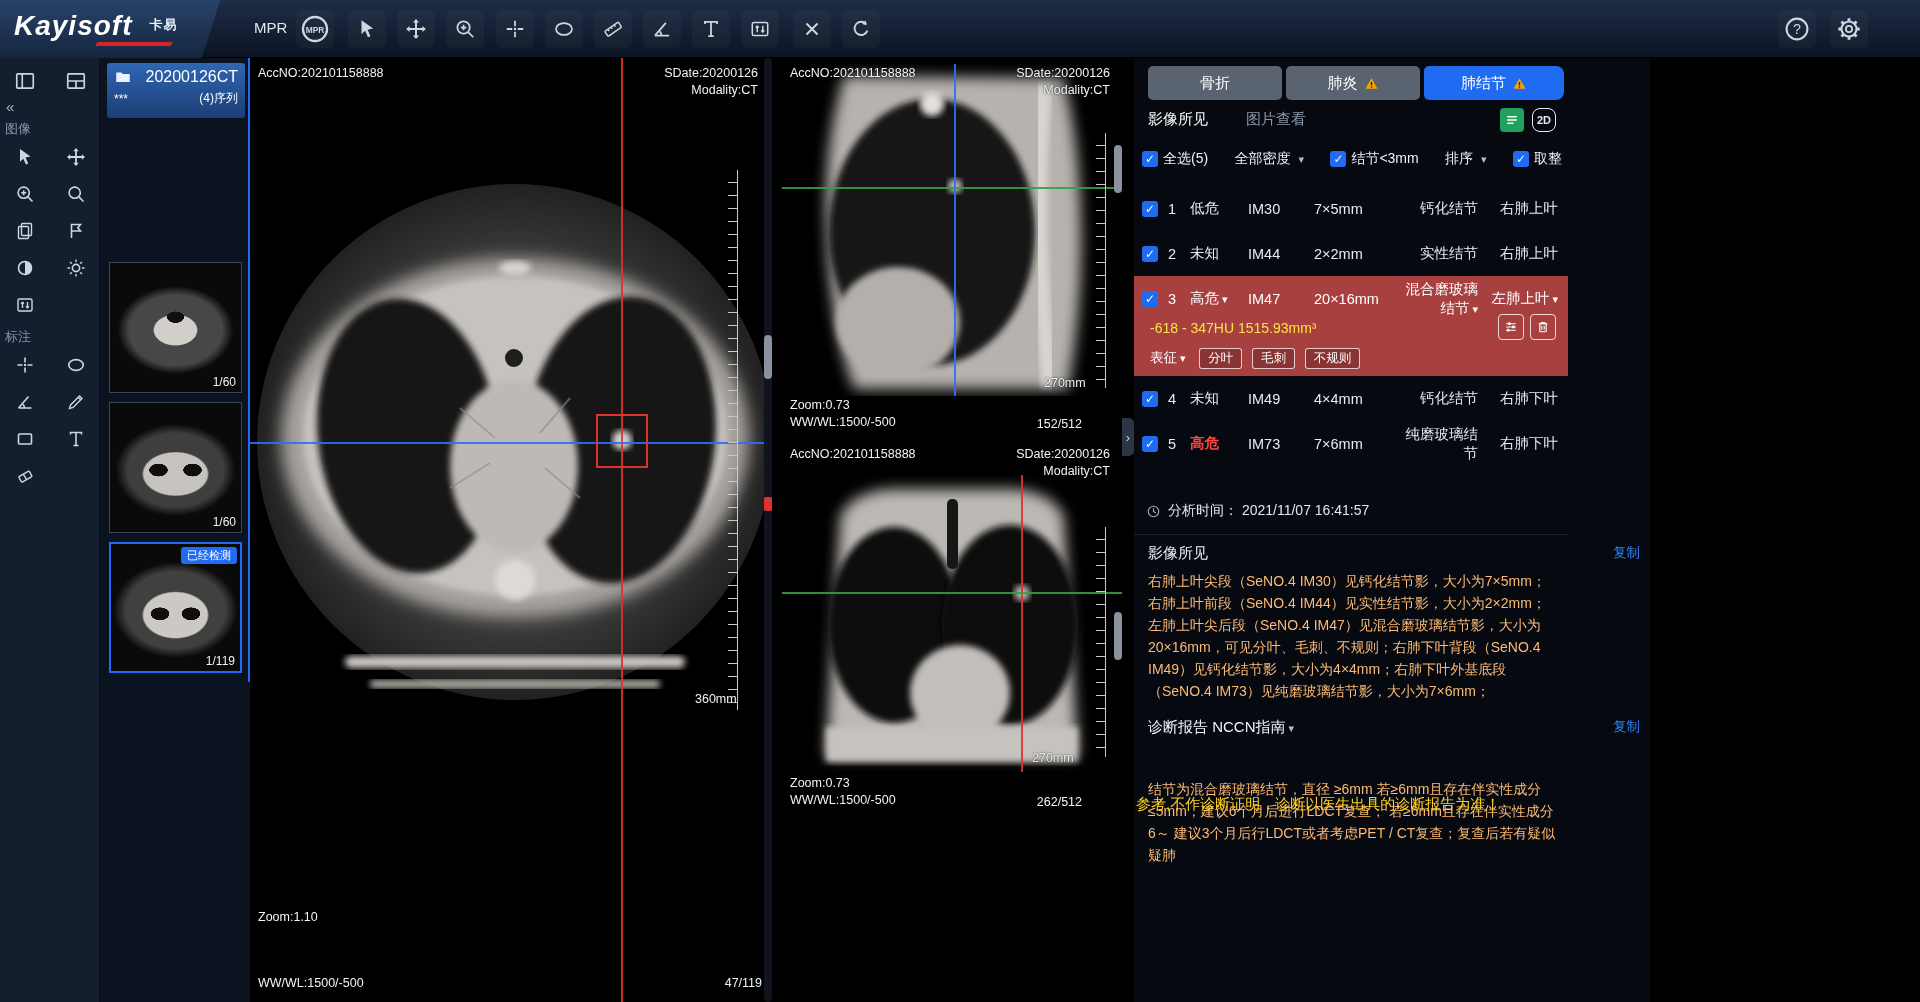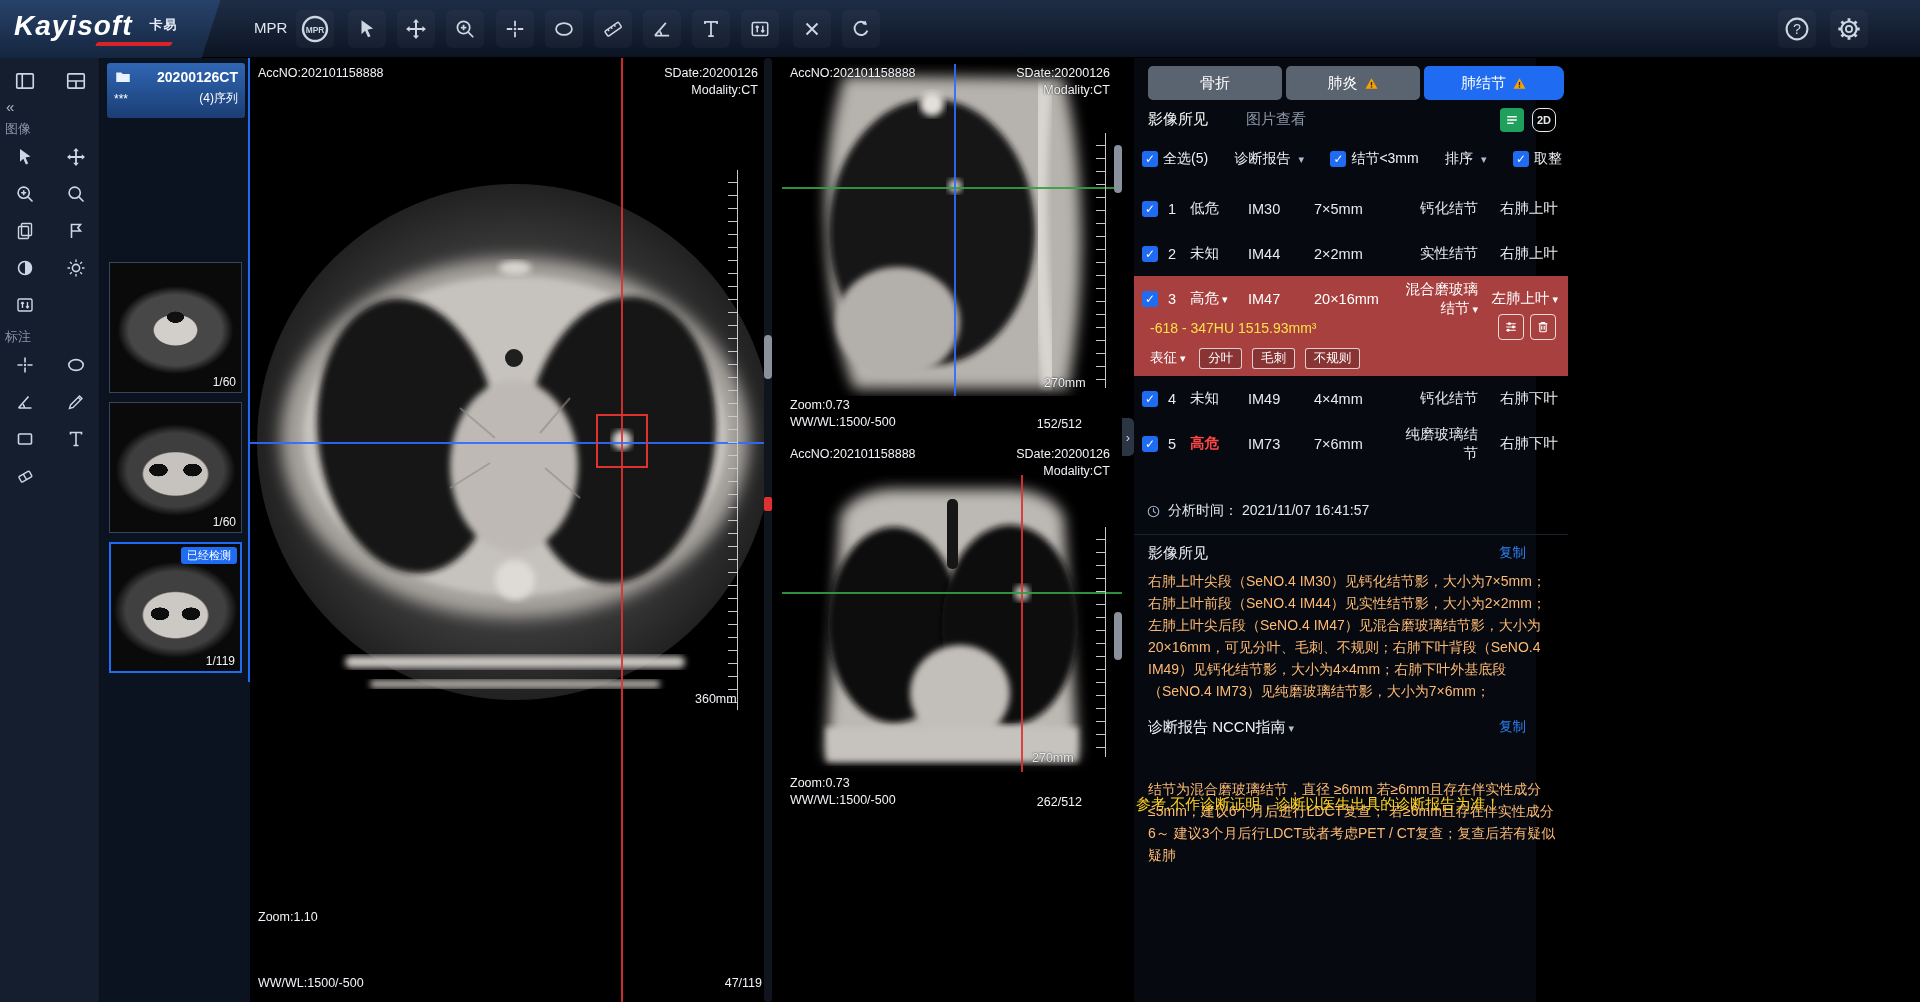--- a/index.html
+++ b/index.html
@@ -36,21 +36,21 @@
   
   .vp{background:#000}
   .vtext{position:absolute;font-size:12.5px;color:#f0f3f7;text-shadow:0 0 2px #000;white-space:nowrap}
   .ruler{position:absolute;width:10px;border-right:1.5px solid #c9c9c9;background:repeating-linear-gradient(to bottom,transparent 0 12px,#c9c9c9 12px 13px)}
   .xline{position:absolute;pointer-events:none}
   
   .sbtrack{position:absolute;width:8px;background:#10141c;border-radius:4px}
   .sbhandle{position:absolute;width:8px;background:#8a919c;border-radius:4px}
   .sbred{position:absolute;width:8px;background:#e03131;border-radius:2px}
   
-  .findings{left:1134px;top:58px;width:402px;height:944px;background:#06090f}
+  .findings{left:1134px;top:58px;width:516px;height:944px;background:#06090f}
   .dbtn{position:absolute;top:8px;height:34px;width:134px;border-radius:5px;background:#5a6470;color:#fff;font-size:15px;display:flex;align-items:center;justify-content:center;gap:6px}
   .dbtn.active{background:#1f6bf2}
   .vtab{position:absolute;top:52px;font-size:15px;color:#8b98ab}
   .vtab.active{color:#fff}
   .cb{width:16px;height:16px;background:#1f6bf2;border-radius:3px;color:#fff;font-size:12px;line-height:16px;text-align:center;display:inline-block;flex:none}
   .caret{color:#aebcd2;font-size:11px;margin-left:3px}
   .filterrow{position:absolute;left:8px;top:92px;width:420px;display:flex;align-items:center;justify-content:space-between;font-size:14px;color:#eef2f8}
   .fitem{display:flex;align-items:center;gap:5px}
   .nrow{position:absolute;left:0;width:434px;height:45px;display:grid;grid-template-columns:26px 22px 58px 66px 90px 1fr 80px;align-items:center;padding:0 10px 0 8px;font-size:14.5px;color:#e8ecf2}
   .nrow .t-right{text-align:right}
@@ -456,21 +456,21 @@
 
   <aside class="abs series">
     <div class="abs series-border"></div>
     <div class="abs shead">
       <div style="display:flex;align-items:center;justify-content:space-between">
         <span class="icon" style="color:#eaf2ff">
             <svg width="18" height="18">
               <use href="#i-folder"></use>
             </svg>
           </span>
-        <span style="font-size:14px;font-weight:bold">20200126CT</span>
+        <span style="font-size:16px;font-weight:normal">20200126CT</span>
       </div>
       <div style="display:flex;align-items:center;justify-content:space-between;margin-top:4px;font-size:12px">
         <span>***</span>
         <span>(4)序列</span>
       </div>
     </div>
     <div class="thumb t2" style="top:204px">
         <span class="num">1/60</span>
       </div>
     <div class="thumb t3" style="top:344px">
@@ -631,21 +631,21 @@
         </span>
       </div>
     <div class="abs" style="left:398px;top:50px;width:24px;height:24px;border:1.5px solid #e6eaf0;border-radius:8px;display:flex;align-items:center;justify-content:center;font-size:11px;font-weight:bold">2D</div>
 
     <div class="filterrow">
       <span class="fitem">
           <span class="cb">✓</span>
           <span>全选(5)</span>
         </span>
       <span class="fitem">
-          <span>诊断报告</span>
+          <span>全部密度</span>
           <span class="caret">▾</span>
         </span>
       <span class="fitem">
           <span class="cb">✓</span>
           <span>结节&lt;3mm</span>
         </span>
       <span class="fitem">
           <span>排序</span>
           <span class="caret">▾</span>
         </span>

